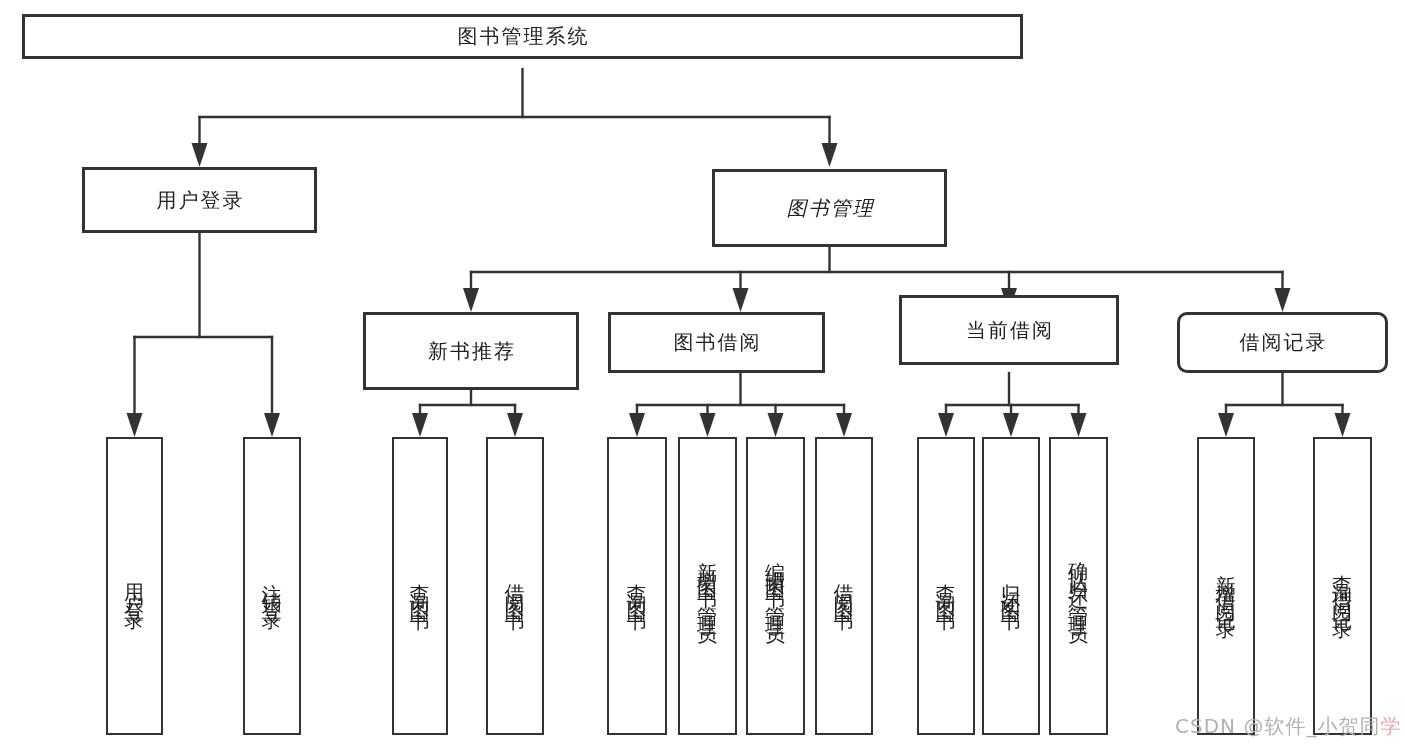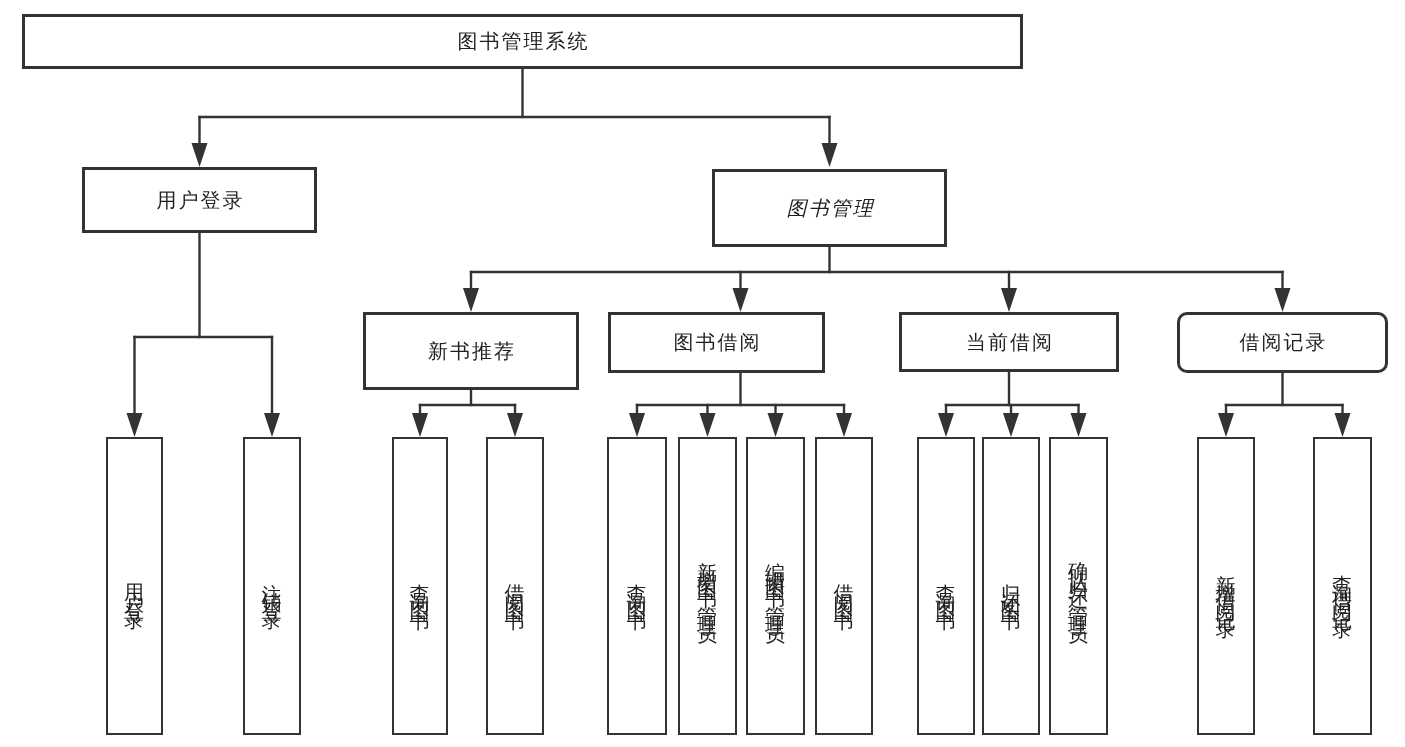--- a/index.html
+++ b/index.html
@@ -107,36 +107,36 @@
       <line x1="1078.5" y1="405" x2="1078.5" y2="417" stroke="#333333" stroke-width="2.4" stroke-linecap="square"></line>
       <polygon points="1070.5,413 1086.5,413 1078.5,437" fill="#333333"></polygon>
       <line x1="1282.5" y1="373" x2="1282.5" y2="405" stroke="#333333" stroke-width="2.4" stroke-linecap="square"></line>
       <line x1="1226" y1="405" x2="1342.5" y2="405" stroke="#333333" stroke-width="2.4" stroke-linecap="square"></line>
       <line x1="1226" y1="405" x2="1226" y2="417" stroke="#333333" stroke-width="2.4" stroke-linecap="square"></line>
       <polygon points="1218,413 1234,413 1226,437" fill="#333333"></polygon>
       <line x1="1342.5" y1="405" x2="1342.5" y2="417" stroke="#333333" stroke-width="2.4" stroke-linecap="square"></line>
       <polygon points="1334.5,413 1350.5,413 1342.5,437" fill="#333333"></polygon>
     </svg>
   <div id="nodes">
-      <div class="node h" style="left: 22px; top: 14px; width: 1001px; height: 55px;">
+      <div class="node h" style="left: 22px; top: 14px; width: 1001px; height: 45px;">
         <span class="lbl">图书管理系统</span>
       </div>
       <div class="node h" style="left: 82px; top: 167px; width: 235px; height: 66px;">
         <span class="lbl">用户登录</span>
       </div>
       <div class="node h" style="left: 712px; top: 169px; width: 235px; height: 78px; font-style: italic;">
         <span class="lbl">图书管理</span>
       </div>
       <div class="node h" style="left: 363px; top: 312px; width: 216px; height: 78px;">
         <span class="lbl">新书推荐</span>
       </div>
       <div class="node h" style="left: 608px; top: 312px; width: 217px; height: 61px;">
         <span class="lbl">图书借阅</span>
       </div>
-      <div class="node h" style="left: 899px; top: 312px; width: 220px; height: 60px; justify-content: center;">
+      <div class="node h" style="left: 899px; top: 295px; width: 220px; height: 70px; justify-content: center;">
         <span class="lbl">当前借阅</span>
       </div>
       <div class="node h" style="left: 1177px; top: 312px; width: 211px; height: 61px; border-radius: 10px;">
         <span class="lbl">借阅记录</span>
       </div>
       <div class="node v" style="left: 106px; top: 437px; width: 57px; height: 298px;">
         <span class="lbl">用户登录</span>
       </div>
       <div class="node v" style="left: 243px; top: 437px; width: 58px; height: 298px;">
         <span class="lbl">注销登录</span>
@@ -168,13 +168,14 @@
       <div class="node v" style="left: 1049px; top: 437px; width: 59px; height: 298px;">
         <span class="lbl">确认归还（管理员）</span>
       </div>
       <div class="node v" style="left: 1197px; top: 437px; width: 58px; height: 298px;">
         <span class="lbl">新增借阅记录</span>
       </div>
       <div class="node v" style="left: 1313px; top: 437px; width: 59px; height: 298px;">
         <span class="lbl">查询借阅记录</span>
       </div>
     </div>
+  <div class="watermark"><span class="wm-gray">CSDN @软件_小贺同</span><span class="wm-pink">学</span></div>
 </div>
 
 </body></html>

